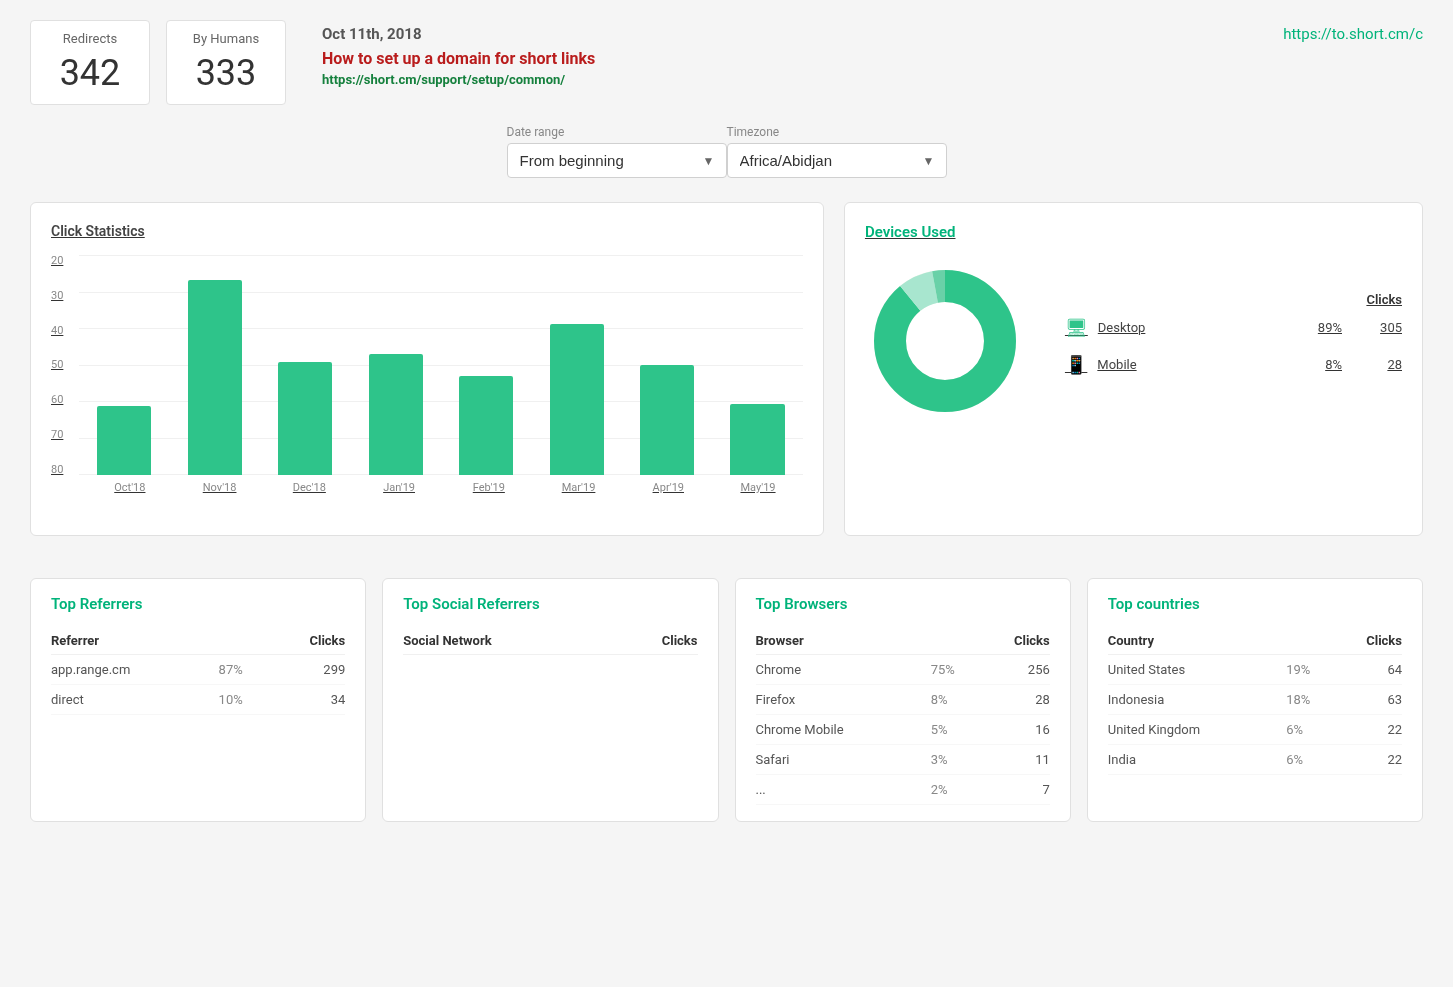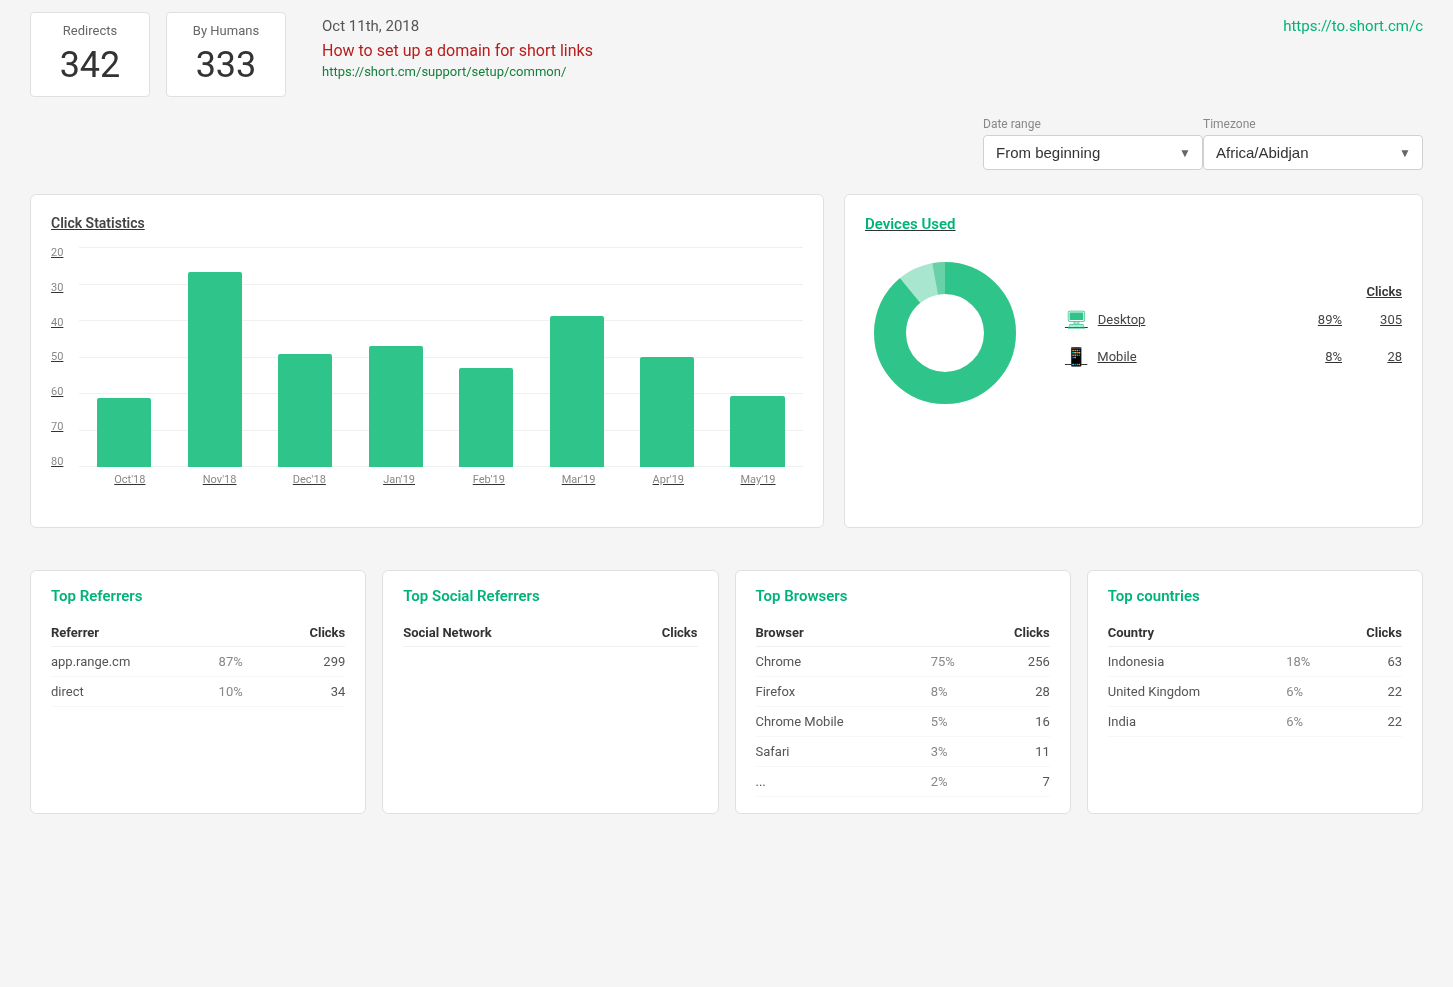--- a/index.html
+++ b/index.html
@@ -6,21 +6,21 @@
     body {
       font-family: 'Roboto', Arial, sans-serif;
       background: #f5f5f5;
       color: #333;
       font-size: 14px;
     }
     .page {
       width: 1453px;
       min-height: 987px;
       background: #f5f5f5;
-      padding: 12px 30px;
+      padding: 20px 30px;
     }
 
     
     .header {
       display: flex;
       align-items: flex-start;
       justify-content: space-between;
       margin-bottom: 20px;
     }
     .header-left {
@@ -42,20 +42,21 @@
       margin-bottom: 6px;
     }
     .stat-card .stat-value {
       font-size: 36px;
       font-weight: 400;
       color: #333;
     }
     .header-info {
       padding-top: 5px;
       margin-left: 20px;
+      font-weight: bold;
     }
     .header-info .date {
       font-size: 15px;
       color: #555;
       margin-bottom: 6px;
     }
     .header-info .title {
       font-size: 16px;
       color: #b91c1c;
       margin-bottom: 4px;
@@ -67,21 +68,21 @@
     .header-link {
       color: #00b37a;
       font-size: 15px;
       text-decoration: none;
       padding-top: 5px;
     }
 
     
     .filters {
       display: flex;
-      justify-content: flex-end;
+      justify-content: center;
       margin-bottom: 24px;
     }
     .filter-group {
       display: flex;
       flex-direction: column;
       gap: 4px;
     }
     .filter-label {
       font-size: 12px;
       color: #888;
@@ -549,20 +550,25 @@
       <div class="card-title">Top countries</div>
       <table class="data-table">
         <thead>
           <tr>
             <th>Country</th>
             <th></th>
             <th class="right">Clicks</th>
           </tr>
         </thead>
         <tbody id="countries-tbody">
+        <tr>
+              <td>United States</td>
+              <td class="pct">19%</td>
+              <td class="right">64</td>
+            </tr>
             <tr>
               <td>Indonesia</td>
               <td class="pct">18%</td>
               <td class="right">63</td>
             </tr>
             <tr>
               <td>United Kingdom</td>
               <td class="pct">6%</td>
               <td class="right">22</td>
             </tr>

